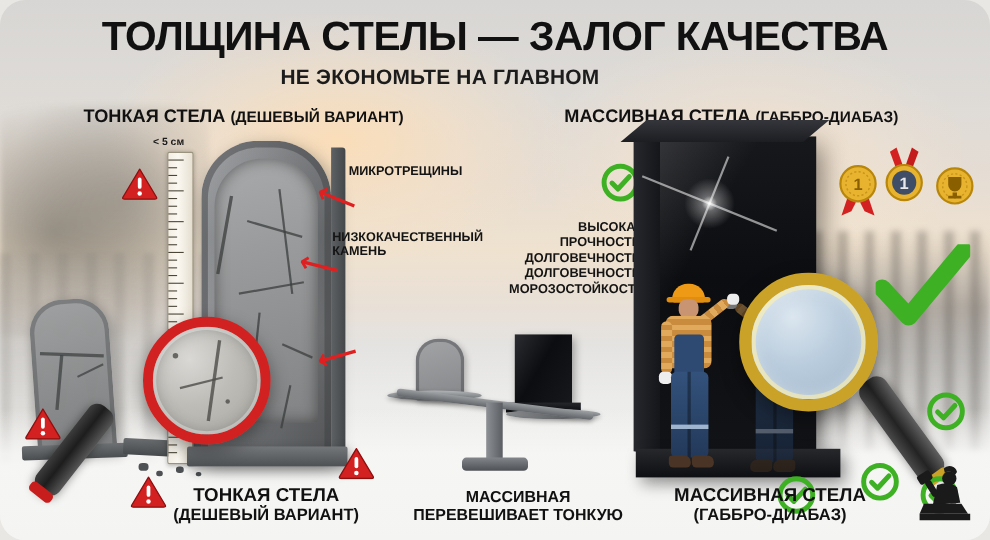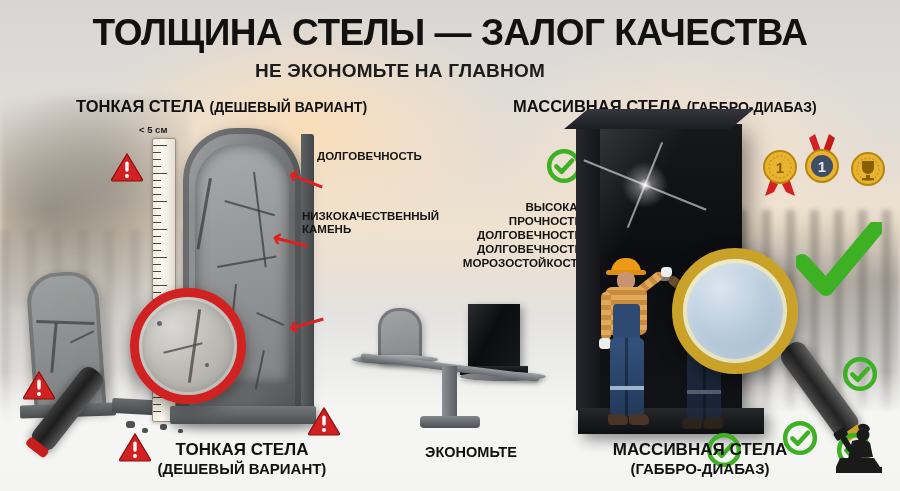--- a/index.html
+++ b/index.html
@@ -1,21 +1,21 @@
 <!DOCTYPE html>
 <html lang="ru"><head>
 <meta charset="utf-8">
 <style>
   html,body{margin:0;padding:0;}
   body{
     width:900px;height:491px;overflow:hidden;
     font-family:"Liberation Sans","DejaVu Sans",sans-serif;
     background:#e9e7e4;
   }
-  #stage{position:relative;width:900px;height:491px;overflow:hidden;}
+  #stage{position:relative;width:900px;height:491px;overflow:hidden;border-radius:23px;}
 
   
   .bg-base{position:absolute;inset:0;
     background:linear-gradient(180deg,#d8d6d4 0%,#dedbd7 18%,#e6ddd3 34%,#efe2cf 46%,#e9e0d6 56%,#e4e3e1 64%,#ececea 74%,#f1f1f0 100%);}
   .bg-sun{position:absolute;left:34%;top:26%;width:420px;height:230px;transform:translate(-50%,-50%);
     background:radial-gradient(ellipse at center,rgba(255,222,180,.85) 0%,rgba(255,226,190,.42) 38%,rgba(255,235,210,0) 72%);}
   .bg-sun2{position:absolute;left:76%;top:30%;width:380px;height:220px;transform:translate(-50%,-50%);
     background:radial-gradient(ellipse at center,rgba(255,228,195,.6) 0%,rgba(255,232,205,.25) 45%,rgba(255,240,220,0) 75%);}
   .bg-trees{position:absolute;left:0;top:96px;width:190px;height:210px;
     background:
@@ -312,21 +312,21 @@
       </svg>
   </div>
   <div class="warn" style="left:307px;top:406px;">
     <svg viewBox="0 0 40 35">
         <path d="M20 2 L38 32 Q39 34 36 34 L4 34 Q1 34 2 32 Z" fill="#d32020" stroke="#8e0f0f" stroke-width="1.4" stroke-linejoin="round"></path>
         <rect x="18" y="11" width="4" height="12" rx="2" fill="#fff"></rect>
         <circle cx="20" cy="28" r="2.4" fill="#fff"></circle>
       </svg>
   </div>
 
-  <div class="deflabel" style="left:317px;top:150px;">ДОЛГОВЕЧНОСТЬ</div>
+  <div class="deflabel" style="left:317px;top:150px;">МИКРОТРЕЩИНЫ</div>
   <div class="arrow" style="left:288px;top:167px;transform:rotate(22deg);">⟵</div>
 
   <div class="deflabel" style="left:302px;top:210px;">НИЗКОКАЧЕСТВЕННЫЙ
 КАМЕНЬ</div>
   <div class="arrow" style="left:272px;top:228px;transform:rotate(14deg);">⟵</div>
 
   <div class="arrow" style="left:288px;top:310px;transform:rotate(-16deg);">⟵</div>
 
   <div class="benefits">
     <div>ВЫСОКАЯ ПРОЧНОСТЬ,</div>
@@ -505,20 +505,21 @@
       <path d="M18 44 h34 l6 9 h-44 Z" fill="#1a1a1a"></path>
       <path d="M14 53 h46 v6 h-46 Z" fill="#1a1a1a"></path>
     </svg>
   </div>
 
   <div class="cap" style="left:122px;top:440px;width:240px;">
     <div class="l1">ТОНКАЯ СТЕЛА</div>
     <div class="l2">(ДЕШЕВЫЙ ВАРИАНТ)</div>
   </div>
   <div class="cap mid" style="left:356px;top:444px;width:230px;">
-    <div class="l1">ЭКОНОМЬТЕ</div>
+    <div class="l1">МАССИВНАЯ</div>
+    <div class="l2">ПЕРЕВЕШИВАЕТ ТОНКУЮ</div>
   </div>
   <div class="cap" style="left:580px;top:440px;width:240px;">
     <div class="l1">МАССИВНАЯ СТЕЛА</div>
     <div class="l2">(ГАББРО-ДИАБАЗ)</div>
   </div>
 
 </div>
 
 </body></html>

